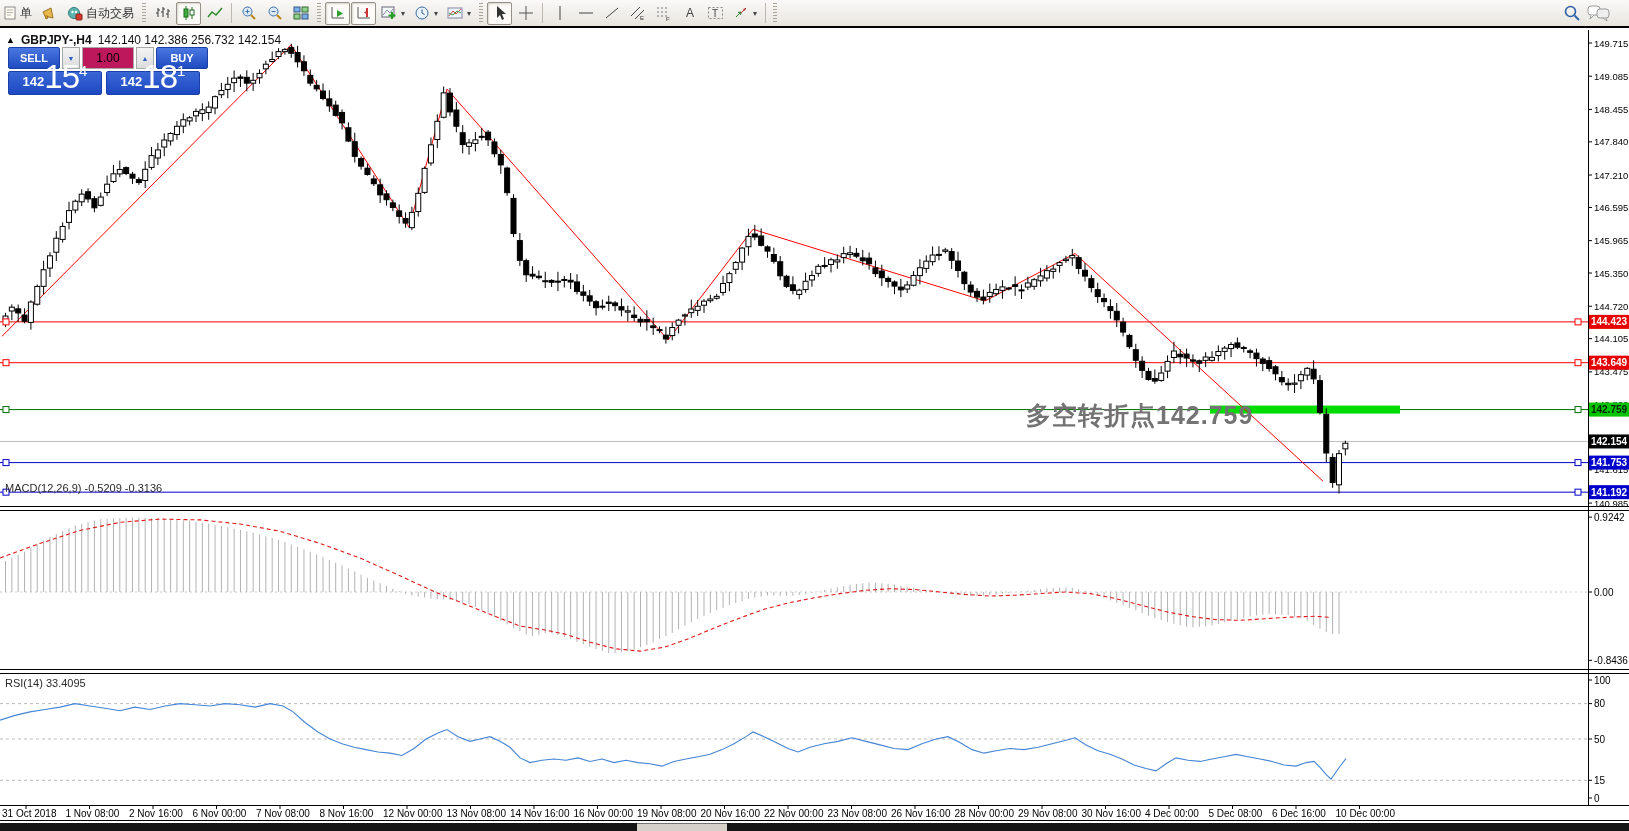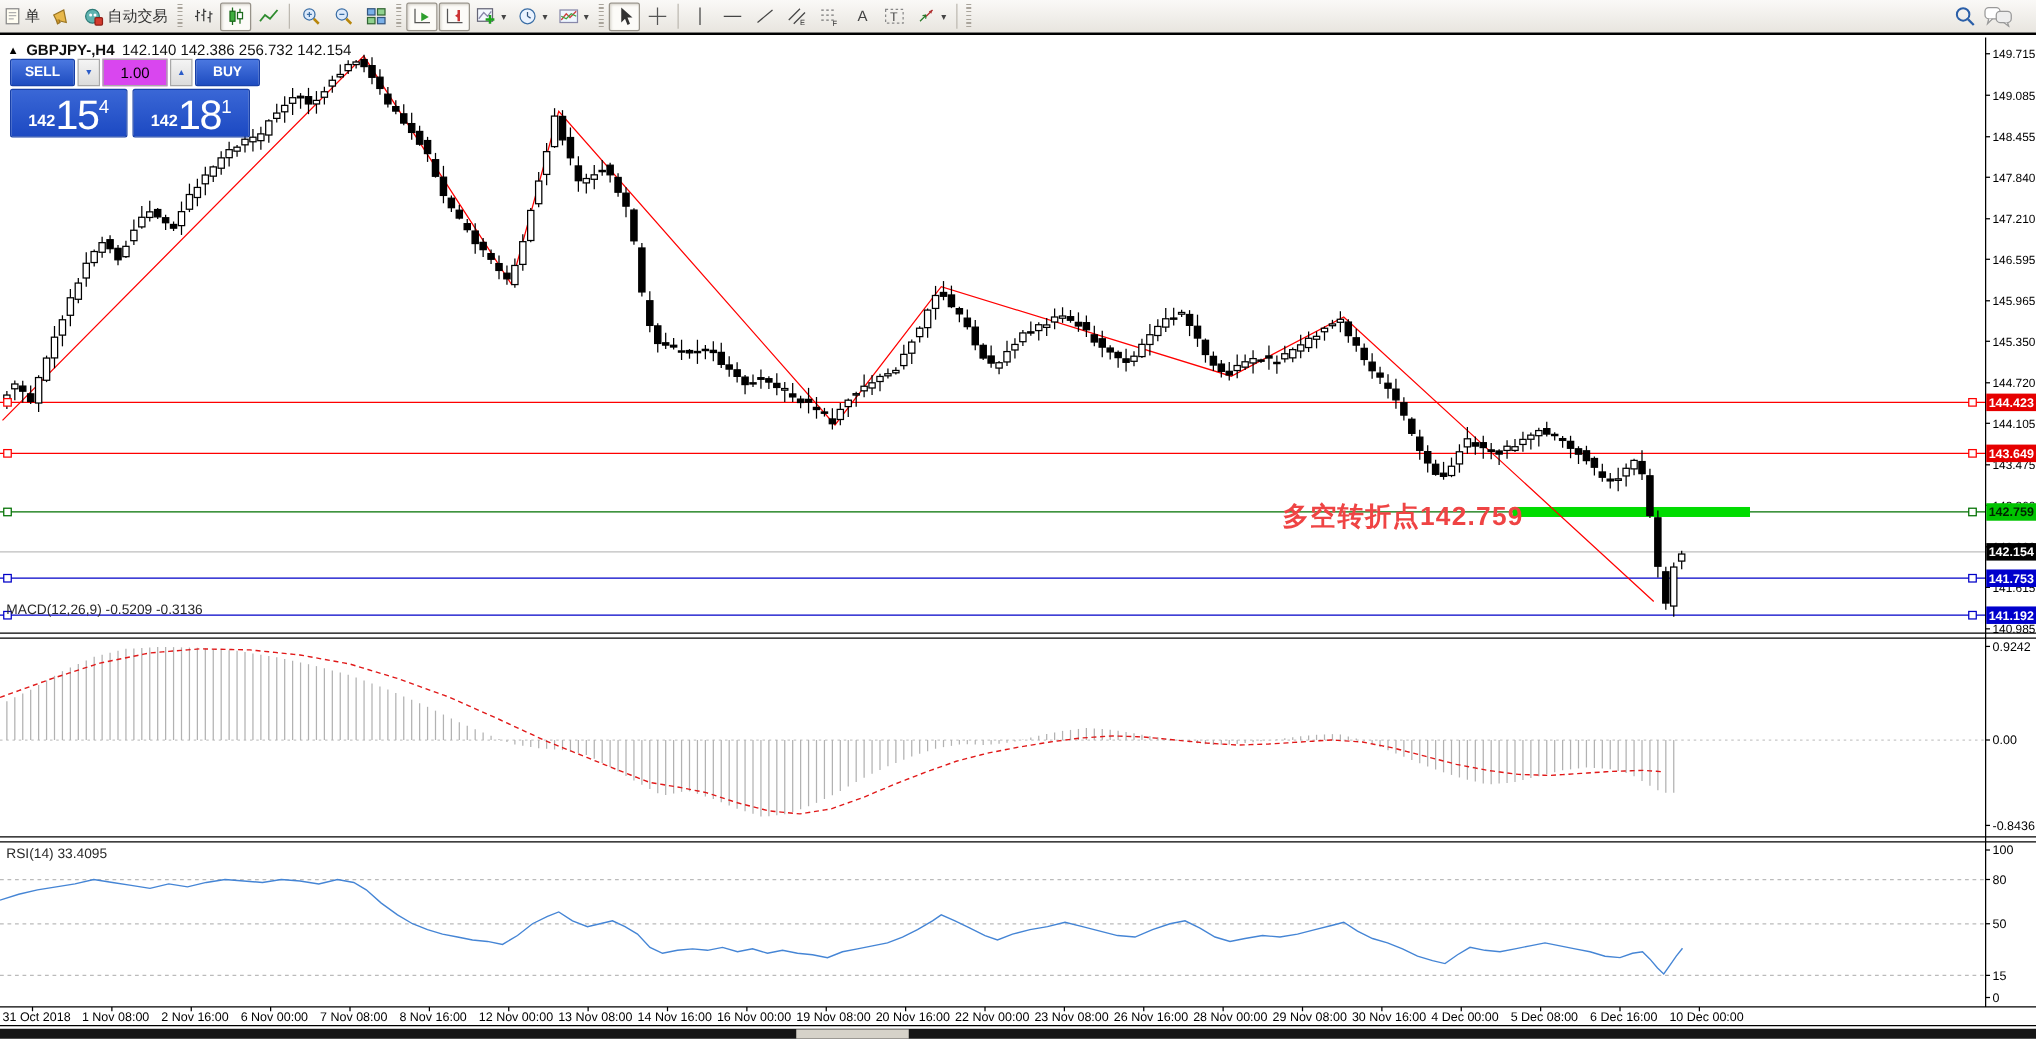--- a/index.html
+++ b/index.html
@@ -25,33 +25,33 @@
   
   #chart-svg{position:absolute;top:0;left:0;}
   .symbol-header{position:absolute;left:6px;top:33px;font-size:12px;color:#111;display:flex;gap:6px;align-items:center;}
   .symbol-header .tri{font-size:9px;color:#000;}
   .trade-panel{position:absolute;left:8px;top:47px;width:200px;}
   .tp-row1{display:flex;height:22px;gap:2px;}
   .tp-btn{flex:0 0 50px;border:1px solid #1840a8;border-radius:2px;color:#fff;font-size:11px;font-weight:bold;
     background:linear-gradient(#4a77e0,#1e4cc0);display:flex;align-items:center;justify-content:center;}
   .tp-spin{flex:0 0 16px;border:1px solid #a8a8a8;background:linear-gradient(#f4f4f4,#dcdcdc);
     color:#2b5cc8;font-size:7px;display:flex;align-items:center;justify-content:center;}
-  .tp-vol{flex:1;border:1px solid #a8a8a8;background:#d946ef;color:#000;font-size:12px;
+  .tp-vol{flex:1;border:1px solid #a8a8a8;background:#be185d;color:#000;font-size:12px;
     display:flex;align-items:center;justify-content:center;}
   .tp-row2{display:flex;gap:4px;margin-top:2px;}
-  .tp-price{flex:0 0 94px;height:39px;border:1px solid #1840a8;border-radius:2px;color:#fff;
+  .tp-price{flex:0 0 94px;height:24px;border:1px solid #1840a8;border-radius:2px;color:#fff;
     background:linear-gradient(#3a67d6,#1c49c2);display:flex;align-items:flex-end;justify-content:center;
     padding:0 2px 2px 2px;box-sizing:border-box;}
   .tp-sm{font-size:13px;font-weight:bold;line-height:1;margin-bottom:4px;}
   .tp-big{font-size:33px;line-height:0.9;font-weight:400;letter-spacing:-1px;}
   .tp-sup{font-size:15px;line-height:1;margin-bottom:14px;}
   .ind-label{position:absolute;font-size:11px;color:#2a2a2a;}
   #macd-label{left:5px;top:482px;}
   #rsi-label{left:5px;top:677px;}
-  .annotation{position:absolute;left:1026px;top:399px;font-size:21px;font-weight:bold;color:#ef4444;
+  .annotation{position:absolute;left:1026px;top:399px;font-size:25px;font-weight:bold;color:#737373;
     white-space:nowrap;letter-spacing:1px;}
   .icon{display:block;}
 </style>
 </head>
 <body>
 
 <div id="stage">
 
   <svg id="chart-svg" width="1629" height="831" viewBox="0 0 1629 831">
     <g id="g-levels">

